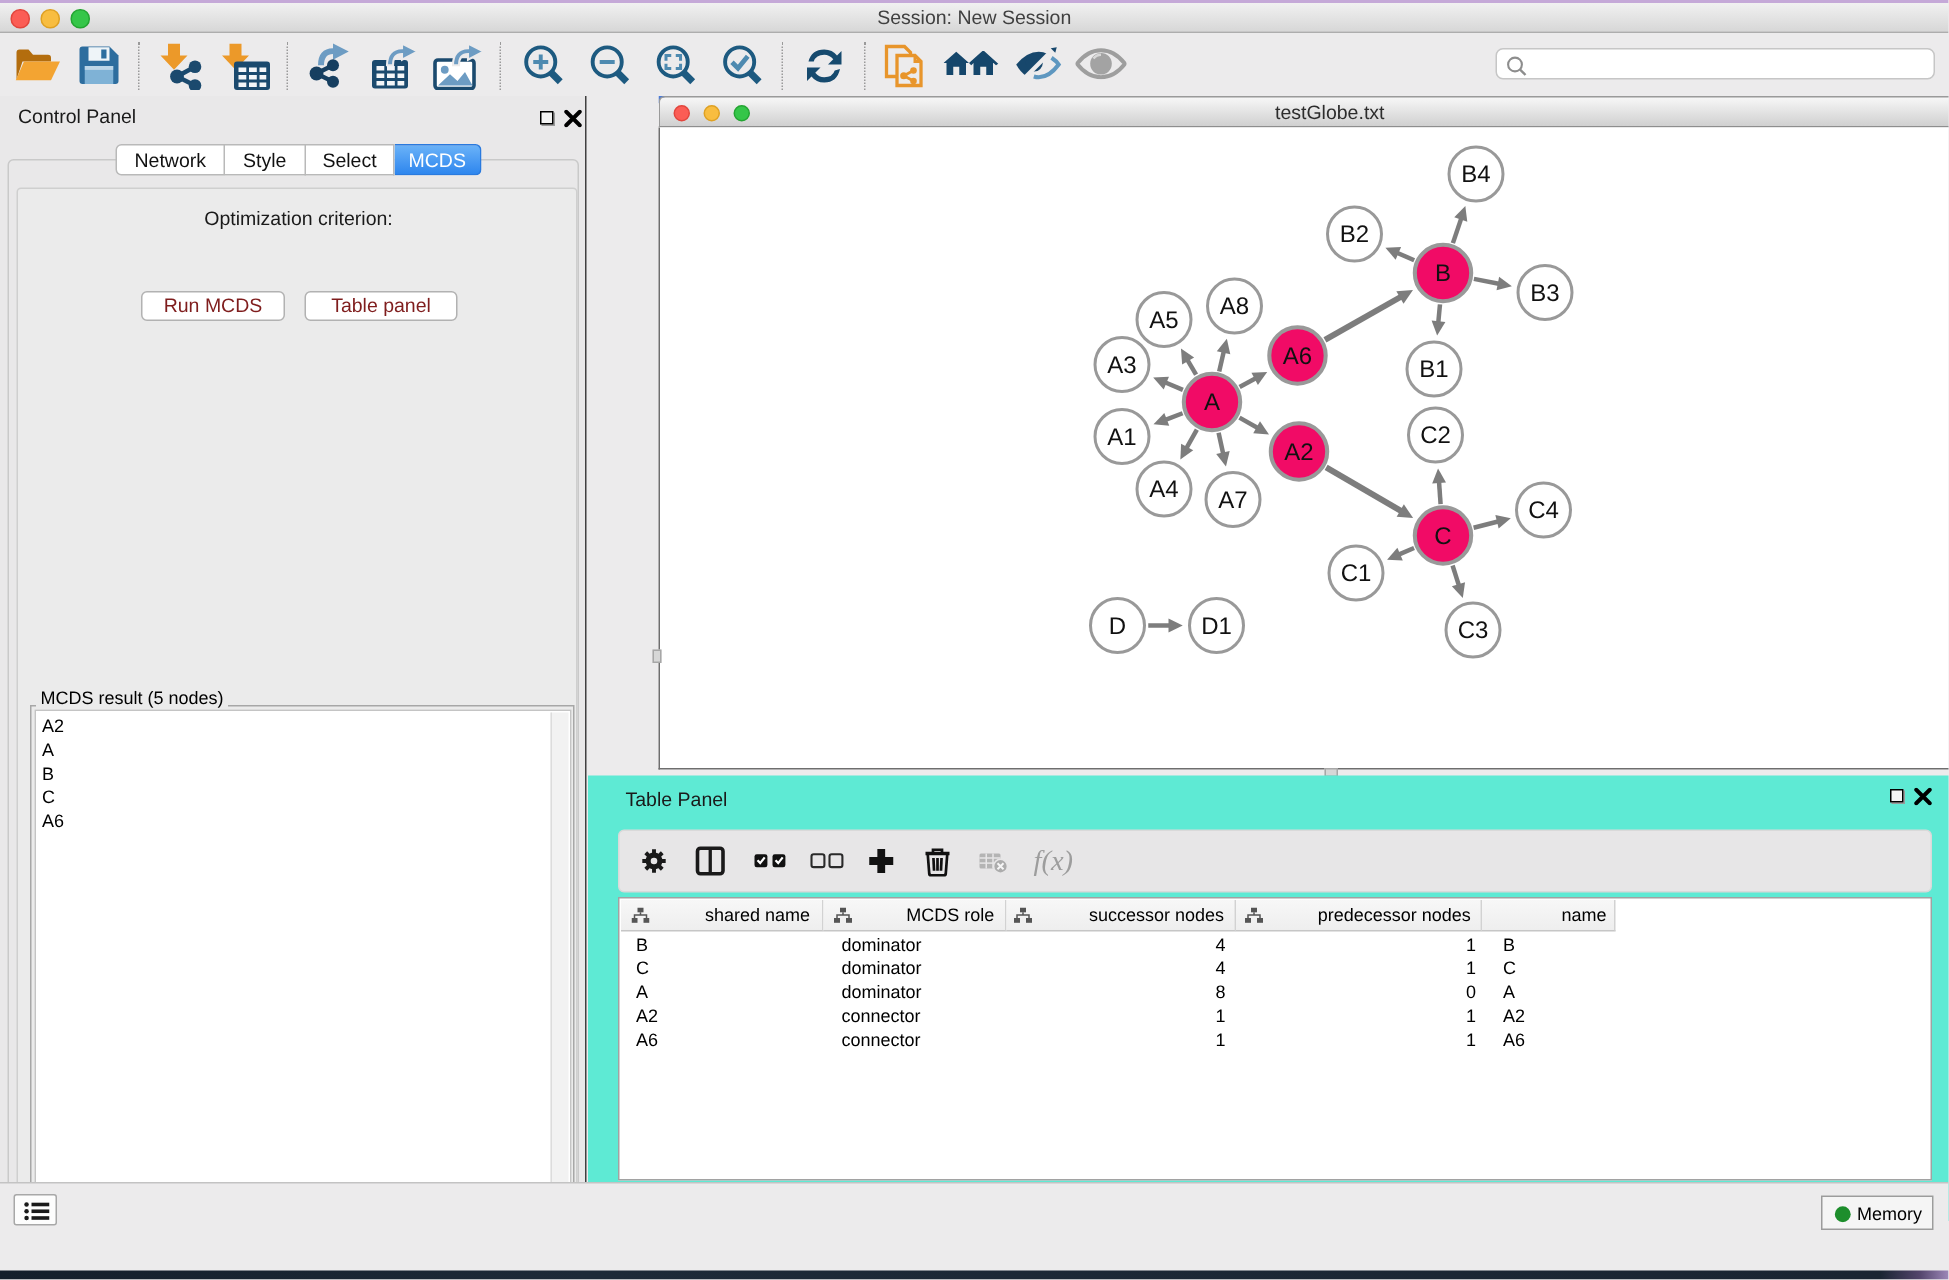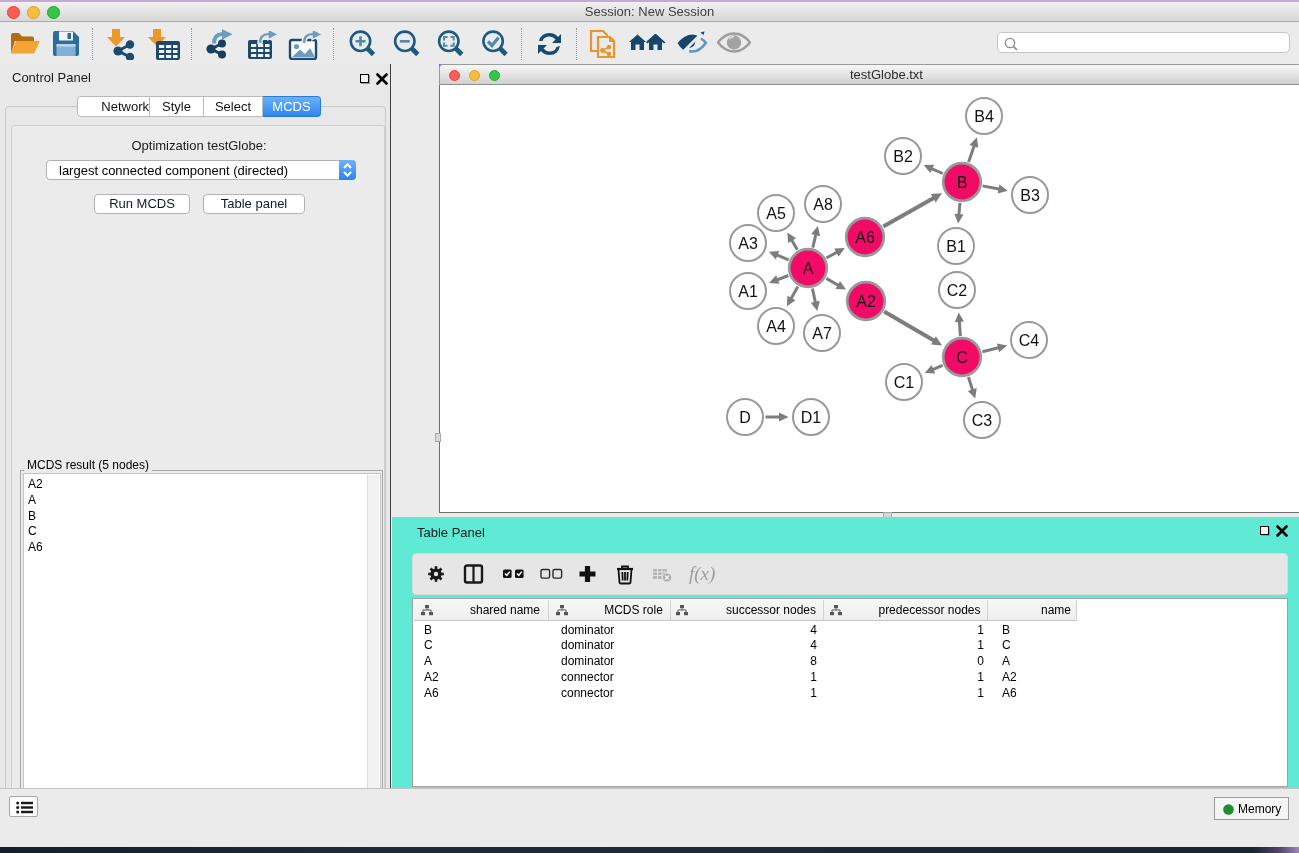--- a/index.html
+++ b/index.html
@@ -28,21 +28,21 @@
       background:#fff; border:1px solid #b9b9b9; border-left:none; }
   .seg .s.first { border-left:1px solid #b9b9b9; border-radius:4px 0 0 4px; }
   .seg .s.last { border-radius:0 4px 4px 0; }
   .seg .s.sel { background:linear-gradient(#6ab2f8,#2e86ee); color:#fff; border-color:#2a7ade; }
   #opt-label { top:12px; left:0; width:374px; text-align:center; font-size:13px; color:#1a1a1a;}
   #dropdown { left:34px; top:34px; width:310px; height:20px; background:#fff; border:1px solid #b2b2b2; border-radius:4px; }
   #dropdown .txt { position:absolute; left:12px; top:2px; font-size:13px; color:#000; }
   #dropdown .spin { position:absolute; right:-1px; top:-1px; width:17px; height:20px; border-radius:0 4px 4px 0;
       background:linear-gradient(#6cb3f9,#2d83ec); }
   .pushbtn { position:absolute; height:20px; background:#fff; border:1px solid #b2b2b2; border-radius:4px;
-      font-size:13px; color:#0f172a; text-align:center; line-height:18px; }
+      font-size:13px; color:#7f1d1d; text-align:center; line-height:18px; }
   
   #grpbox { left:8px; top:344px; width:363px; height:327px; border:1px solid #a7a7a7; }
   #grpbox-title { left:12px; top:332px; background:#ebebeb; padding:0 3px; font-size:12px; color:#000; }
   #mcds-list { position:absolute; left:2px; top:2px; width:358px; height:322px; padding-top:3px; background:#fff; border:1px solid #c4c4c4; }
   #mcds-list .row { padding-left:4px; font-size:12px; color:#000; height:15.8px; line-height:15.8px; }
   #mcds-scroll { position:absolute; right:1px; top:1px; width:12px; height:320px; background:#f2f2f2; border-left:1px solid #dcdcdc; }
   
   #statusbar { left:0; top:788px; width:1299px; height:33px; background:#ecebec; border-top:1px solid #c3c3c3; }
   #hamburger { position:absolute; left:9px; top:7px; width:29px; height:21px; background:#fdfdfd; border:1px solid #a8a8a8; border-radius:2px; }
   #memorybtn { position:absolute; right:10px; top:8px; width:75px; height:23px; background:#f5f5f5; border:1px solid #9c9c9c; font-size:12px; color:#000; }
@@ -231,47 +231,38 @@
   </div>
 </div>
 <div class="abs" id="cpanel">
   <div class="hdr">Control Panel</div>
   <div class="winbtn-sq" style="left:360px;top:10px;"></div>
   <svg class="abs" style="left:376px;top:9px" width="12" height="12" viewBox="0 0 12 12">
     <path d="M1.5 1.5 L10.5 10.5 M10.5 1.5 L1.5 10.5" stroke="#000" stroke-width="2.6" stroke-linecap="round"></path>
   </svg>
   <div class="abs" id="cp-outer">
     <div class="abs" id="cp-inner">
-      <div class="abs" id="opt-label">Optimization testGlobe:</div>
-      <div class="abs" id="dropdown">
-        <div class="txt">largest connected component (directed)</div>
-        <div class="spin">
-          <svg width="17" height="20" viewBox="0 0 17 20">
-            <path d="M5 8 L8.5 4.2 L12 8" fill="none" stroke="#fff" stroke-width="2"></path>
-            <path d="M5 12 L8.5 15.8 L12 12" fill="none" stroke="#fff" stroke-width="2"></path>
-          </svg>
-        </div>
-      </div>
+      <div class="abs" id="opt-label">Optimization criterion:</div>
       <div class="pushbtn" style="left:82px;top:68px;width:96px;">Run MCDS</div>
       <div class="pushbtn" style="left:191px;top:68px;width:102px;">Table panel</div>
       <div class="abs" id="grpbox">
         <div class="abs" id="mcds-list">
           <div class="row">A2</div>
           <div class="row">A</div>
           <div class="row">B</div>
           <div class="row">C</div>
           <div class="row">A6</div>
           <div class="abs" id="mcds-scroll"></div>
         </div>
       </div>
       <div class="abs" id="grpbox-title">MCDS result (5 nodes)</div>
     </div>
   </div>
   <div class="seg" style="left:77px;top:32px;">
-    <div class="s first" style="width:73px;text-align:right;">Network</div>
+    <div class="s first" style="width:73px;">Network</div>
     <div class="s" style="width:54px;">Style</div>
     <div class="s" style="width:59px;">Select</div>
     <div class="s last sel" style="width:58px;">MCDS</div>
   </div>
 </div>
 <div class="abs" id="netwin">
   <svg class="abs" style="left:0;top:0" width="5" height="5" viewBox="0 0 5 5">
       <path d="M0 0 L5 0 L0 5 Z" fill="#3b6fd4" opacity="0.9"></path>
     </svg>
   <div id="nw-title">

